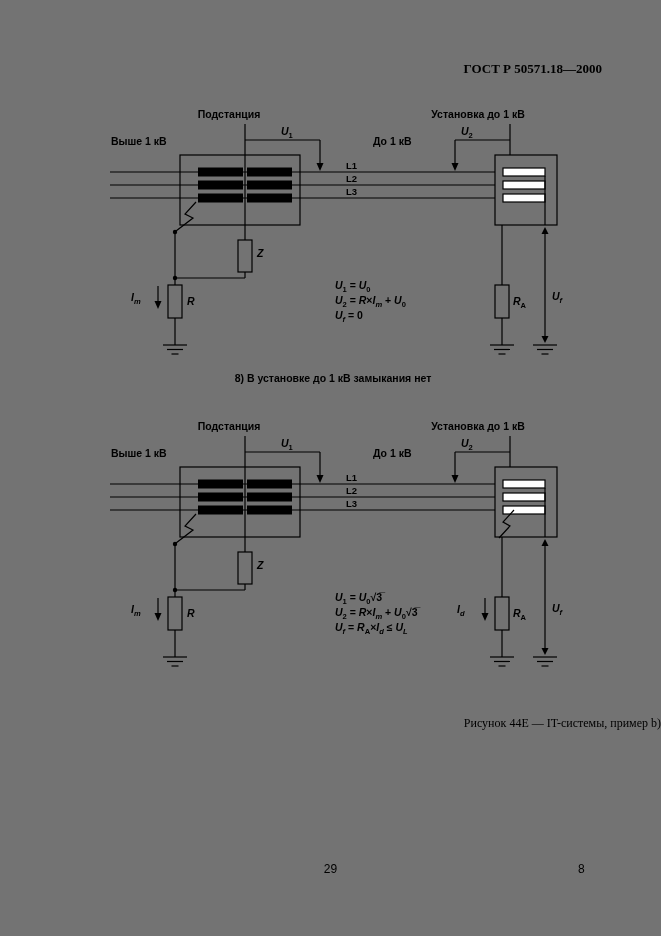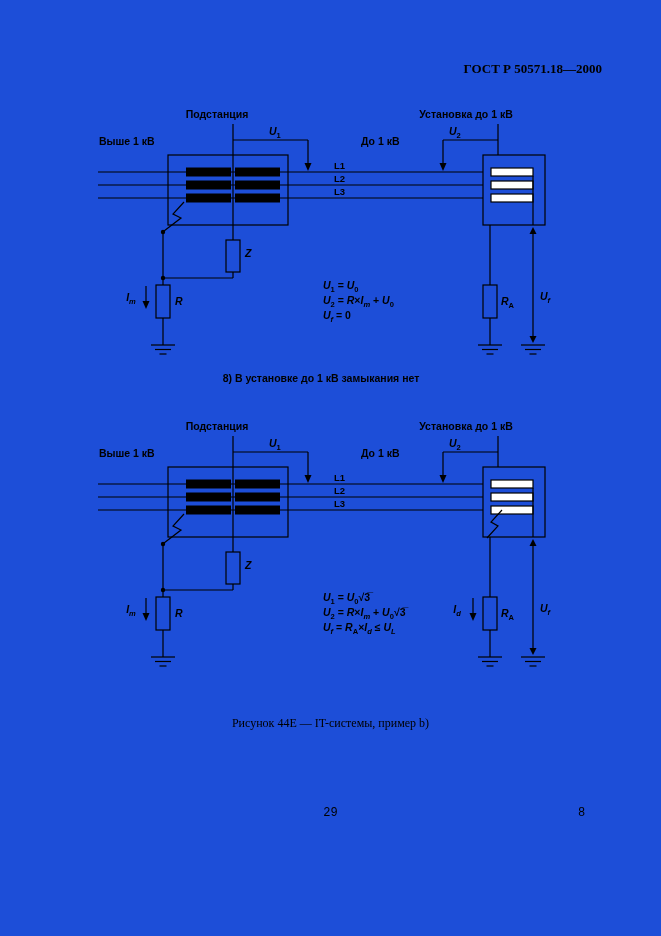--- a/index.html
+++ b/index.html
@@ -1,51 +1,51 @@
 <!DOCTYPE html>
 <html><head>
 <meta charset="utf-8">
 <style>
   * { margin:0; padding:0; box-sizing:border-box; }
   html,body { background:#fff; }
   .page {
-    position:relative; width:661px; height:936px; background:#1d4ed8;
+    position:relative; width:661px; height:936px; background:#737373;
     font-family:"Liberation Sans", sans-serif; color:#000; overflow:hidden;
   }
   .gost-header {
     position:absolute; top:61px; right:59px;
     font-family:"Liberation Serif", serif; font-weight:bold; font-size:13px;
     white-space:nowrap;
   }
-  .diagram { position:absolute; left:83px; width:520px; height:305px; }
+  .diagram { position:absolute; left:95px; width:520px; height:305px; }
   .diagram svg { position:absolute; left:0; top:0; }
   .cs line, .cs polyline, .cs rect { stroke:#000; stroke-width:1.2; fill:none; }
   .cs rect.wind { fill:#000; stroke:none; }
   .cs rect.load { fill:#fff; }
   .cs .ah { fill:#000; stroke:none; }
   .cs .dot { fill:#000; stroke:none; }
   .lbl {
     position:absolute; font-size:10.5px; font-weight:bold;
     white-space:nowrap; line-height:1;
   }
   .lbl sub { font-size:0.72em; }
   .it { font-style:italic; }
   .sm { font-size:9.5px; }
   .ctr { transform:translateX(-50%); }
-  .ralign { text-align:center; }
+  .ralign { text-align:left; }
   .caption {
     position:absolute; left:0; top:273px; width:476px; text-align:center;
     font-size:10.5px; font-weight:bold; line-height:1;
   }
   .fig-caption {
-    position:absolute; top:716px; left:0; width:661px; text-align:center;
+    position:absolute; top:716px; left:0; width:661px; text-align:right;
     font-family:"Liberation Serif", serif; font-size:12px;
   }
   .pageno {
-    position:absolute; top:806px; font-family:Liberation Mono, monospace; font-size:12px;
+    position:absolute; top:862px; font-family:Liberation Sans, sans-serif; font-size:12px;
   }
   .pageno-center { left:0; width:661px; text-align:center; }
   .pageno-right { left:578px; }
 </style>
 </head>
 <body>
 
 <div class="page">
 
   <div class="gost-header">ГОСТ Р 50571.18—2000</div>

